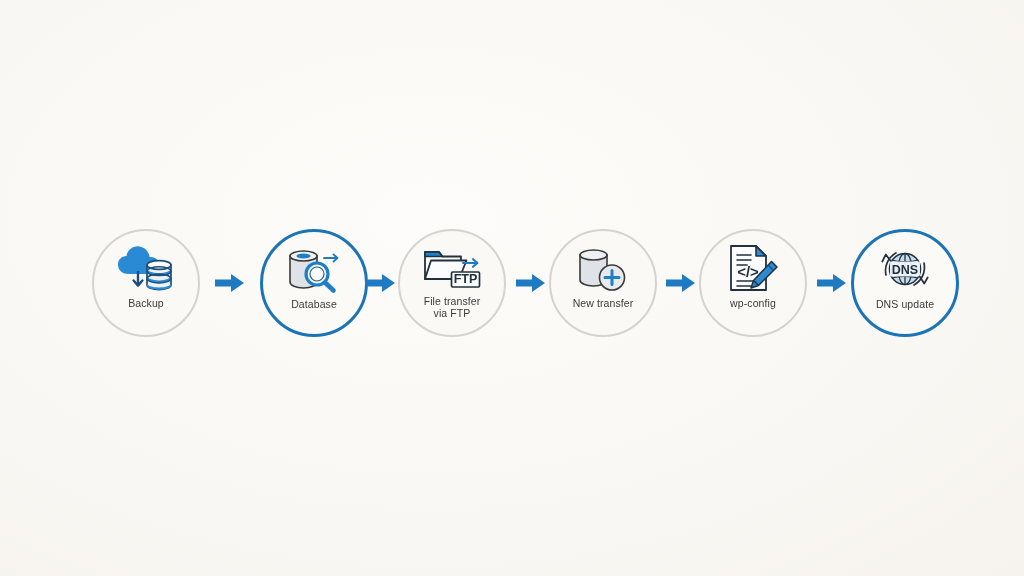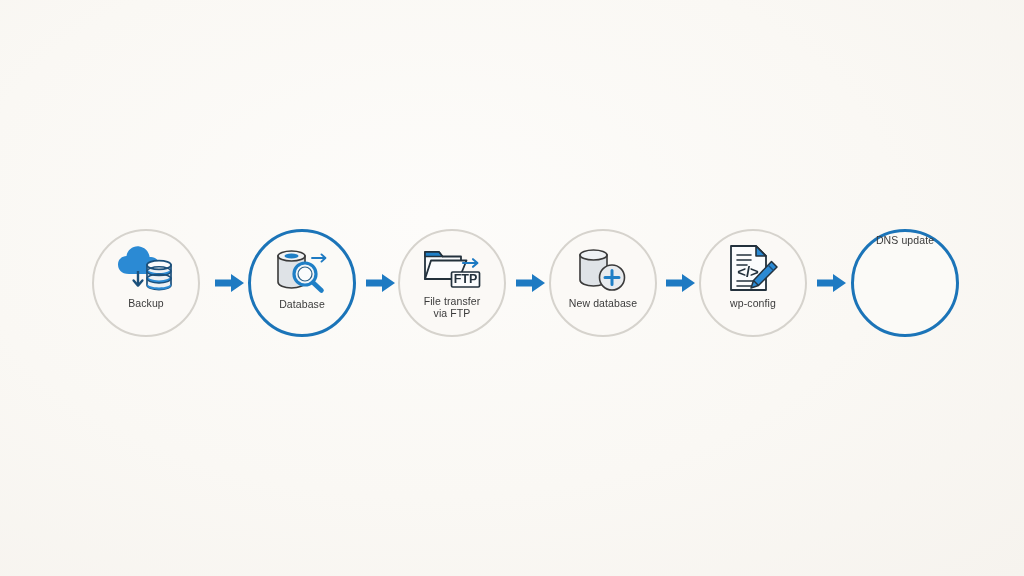--- a/index.html
+++ b/index.html
@@ -103,21 +103,21 @@
       </div>
       <div class="label">Backup</div>
     </div>
 
     <div class="arrow" style="left:213px; top:272px;">
       <svg width="30" height="20" viewBox="0 0 30 20">
         <path d="M0 6.5 L16 6.5 L16 1 L29 10 L16 19 L16 13.5 L0 13.5 Z" fill="#1e7ac2"></path>
       </svg>
     </div>
 
-    <div class="node active" style="left:248px; top:229px;">
+    <div class="node active" style="left:260px; top:229px;">
       <div class="icon-wrap">
         <svg width="60" height="50" viewBox="0 0 60 50">
           <path d="M6 11 L6 37 C6 40.4 12 43 19.5 43 C27 43 33 40.4 33 37 L33 11 Z" fill="#dfe3e7" stroke="#3a3a3a" stroke-width="1.6"></path>
           <ellipse cx="19.5" cy="11" rx="13.5" ry="5" fill="#f0f2f4" stroke="#3a3a3a" stroke-width="1.6"></ellipse>
           <ellipse cx="19.5" cy="11" rx="7" ry="2.6" fill="#1f7fc6"></ellipse>
           <path d="M40 13 L53 13" stroke="#1e7ac2" stroke-width="1.9" fill="none" stroke-linecap="round"></path>
           <path d="M49.5 9.4 L53.4 13 L49.5 16.6" fill="none" stroke="#1e7ac2" stroke-width="1.9" stroke-linecap="round" stroke-linejoin="round"></path>
           <circle cx="33" cy="29" r="11" fill="#f3f6f9" stroke="#1f7fc6" stroke-width="3.2"></circle>
           <circle cx="33" cy="29" r="7" fill="#fbfcfd" stroke="#2b5f86" stroke-width="1.2"></circle>
           <path d="M41 37.5 L49.5 45.5" stroke="#1f7fc6" stroke-width="4.6" stroke-linecap="round"></path>
@@ -158,21 +158,21 @@
 
     <div class="node" style="left:549px; top:229px;">
       <div class="icon-wrap">
         <svg width="56" height="48" viewBox="0 0 56 48">
           <path d="M5 10 L5 35 C5 38.3 11 41 18.5 41 C26 41 32 38.3 32 35 L32 10 Z" fill="#dfe3e7" stroke="#3a3a3a" stroke-width="1.6"></path>
           <ellipse cx="18.5" cy="10" rx="13.5" ry="5" fill="#eef1f4" stroke="#3a3a3a" stroke-width="1.6"></ellipse>
           <circle cx="37" cy="32.5" r="12.5" fill="#e8ebee" stroke="#3a3a3a" stroke-width="1.6"></circle>
           <path d="M37 25.5 L37 39.5 M30 32.5 L44 32.5" stroke="#1f7fc6" stroke-width="3" stroke-linecap="round"></path>
         </svg>
       </div>
-      <div class="label">New database</div>
+      <div class="label">New transfer</div>
     </div>
 
     <div class="arrow" style="left:664px; top:272px;">
       <svg width="30" height="20" viewBox="0 0 30 20">
         <path d="M0 6.5 L16 6.5 L16 1 L29 10 L16 19 L16 13.5 L0 13.5 Z" fill="#1e7ac2"></path>
       </svg>
     </div>
 
     <div class="node" style="left:699px; top:229px;">
       <div class="icon-wrap">
@@ -192,17 +192,33 @@
       <div class="label">wp-config</div>
     </div>
 
     <div class="arrow" style="left:815px; top:272px;">
       <svg width="30" height="20" viewBox="0 0 30 20">
         <path d="M0 6.5 L16 6.5 L16 1 L29 10 L16 19 L16 13.5 L0 13.5 Z" fill="#1e7ac2"></path>
       </svg>
     </div>
 
     <div class="node active" style="left:851px; top:229px;">
+      <div class="icon-wrap">
+        <svg width="58" height="52" viewBox="0 0 58 52">
+          <circle cx="29" cy="25" r="15.5" fill="#c6dcef" stroke="#23313c" stroke-width="1.6"></circle>
+          <ellipse cx="29" cy="25" rx="7" ry="15.5" fill="none" stroke="#23313c" stroke-width="1.3"></ellipse>
+          <path d="M13.5 25 L44.5 25" stroke="#23313c" stroke-width="1.3"></path>
+          <path d="M16.8 16 C20.5 18.2 36.5 18.2 41.2 16" fill="none" stroke="#23313c" stroke-width="1.2"></path>
+          <path d="M16.8 34 C20.5 31.8 36.5 31.8 41.2 34" fill="none" stroke="#23313c" stroke-width="1.2"></path>
+          <path d="M29 9.5 L29 40.5" stroke="#23313c" stroke-width="1.3"></path>
+          <rect x="14" y="17.5" width="30" height="15" rx="1" fill="#f1f6fb" opacity="0.93"></rect>
+          <text x="29" y="30.2" text-anchor="middle" font-family="'Liberation Sans', sans-serif" font-size="12.5" font-weight="bold" fill="#23313c">DNS</text>
+          <path d="M10 31 A20 20 0 0 1 20 9" fill="none" stroke="#23313c" stroke-width="1.7" stroke-linecap="round"></path>
+          <path d="M6.3 17.5 L9.8 10.5 L14.3 16.5" fill="none" stroke="#23313c" stroke-width="1.7" stroke-linecap="round" stroke-linejoin="round"></path>
+          <path d="M48 19 A20 20 0 0 1 38 41" fill="none" stroke="#23313c" stroke-width="1.7" stroke-linecap="round"></path>
+          <path d="M43.7 32.5 L48.2 39.5 L51.7 33.5" fill="none" stroke="#23313c" stroke-width="1.7" stroke-linecap="round" stroke-linejoin="round"></path>
+        </svg>
+      </div>
       <div class="label">DNS update</div>
     </div>
 
   </div>
 </div>
 
 </body></html>

